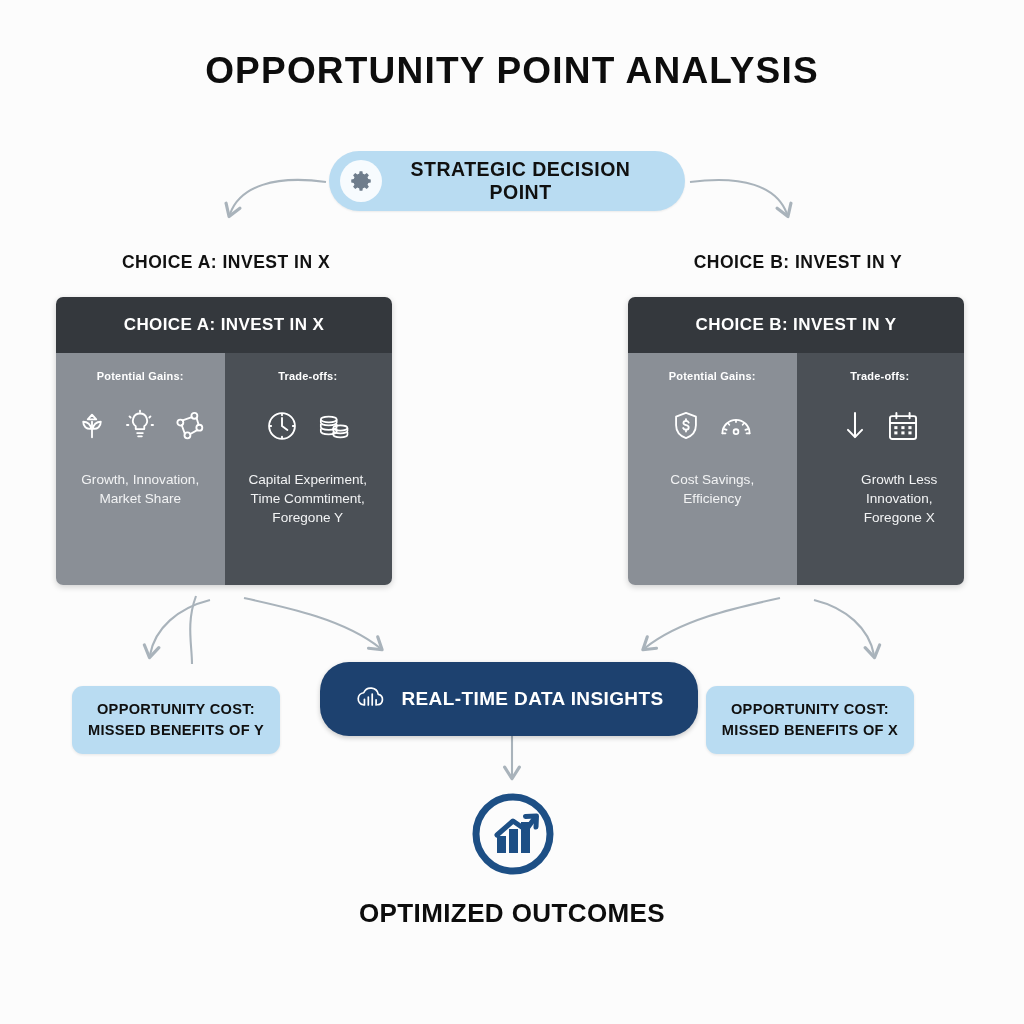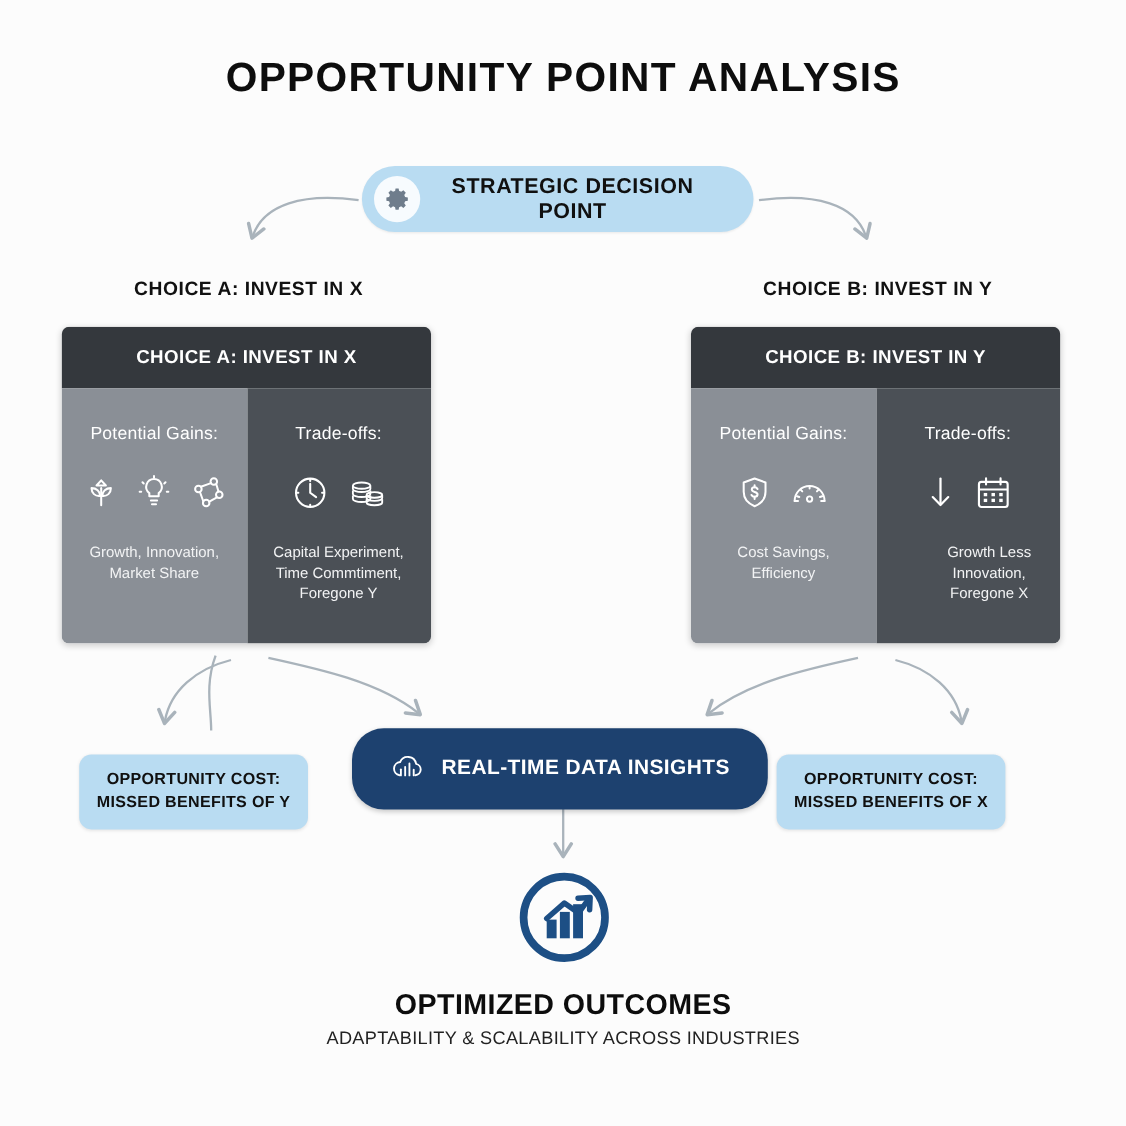--- a/index.html
+++ b/index.html
@@ -63,23 +63,22 @@
     color:#fff;font-size:17px;font-weight:bold;letter-spacing:.4px;
   }
   .card-body{display:flex;height:232px;}
   .pane{
     flex:1;display:flex;flex-direction:column;align-items:center;
     padding:17px 9px 0;box-sizing:border-box;
   }
   .pane.gains{background:#8a8f96;}
   .pane.trade{background:#4b5056;padding-left:8px;}
   .pane-title{
-    color:#ffffff;font-size:16px;font-weight:normal;margin-bottom:21px;
+    color:#ffffff;font-size:11px;font-weight:bold;margin-bottom:21px;
     letter-spacing:.2px;
-    margin-top:16px;
   }
   .pane-icons{
     display:flex;align-items:center;justify-content:center;
     gap:14px;height:46px;margin-bottom:22px;
   }
   .pane-icons svg{display:block;}
   .pane-text{
     color:#f2f3f4;font-size:13.6px;line-height:1.38;text-align:center;
     font-weight:normal;
   }
@@ -314,16 +313,15 @@
         <rect x="41" y="40" width="9" height="24"></rect>
         <rect x="53" y="33" width="9" height="31"></rect>
       </g>
       <path d="M29 46 L45 32 L58 41 L66 30" fill="none" stroke="#1d4f85" stroke-width="5" stroke-linecap="round" stroke-linejoin="round"></path>
       <path d="M57.5 27.5 L68.5 27 L68 38" fill="none" stroke="#1d4f85" stroke-width="5" stroke-linecap="round" stroke-linejoin="round"></path>
     </svg>
   </div>
 
   <div class="footer">
     <div class="footer-title">OPTIMIZED OUTCOMES</div>
-    <div class="footer-sub">ADAPTABILITY &amp; SCALABILITY ACROSS INDUSTRIES</div>
   </div>
 
 </div>
 
 </body></html>

